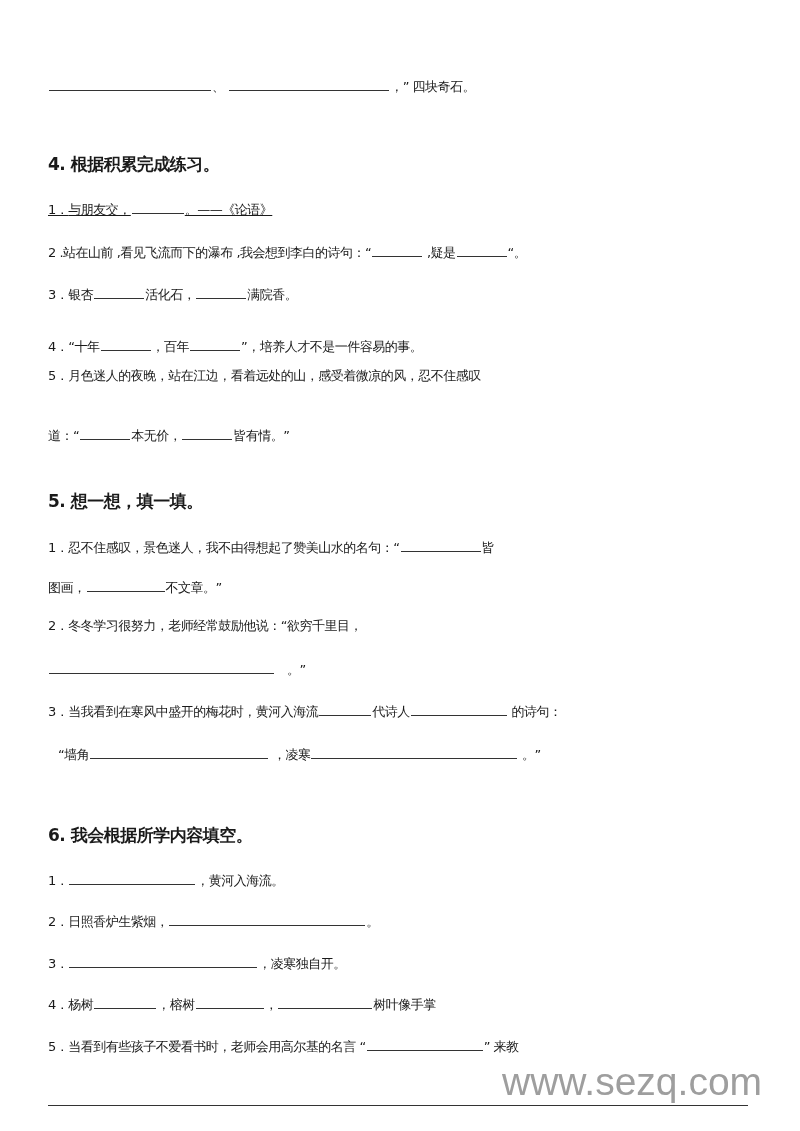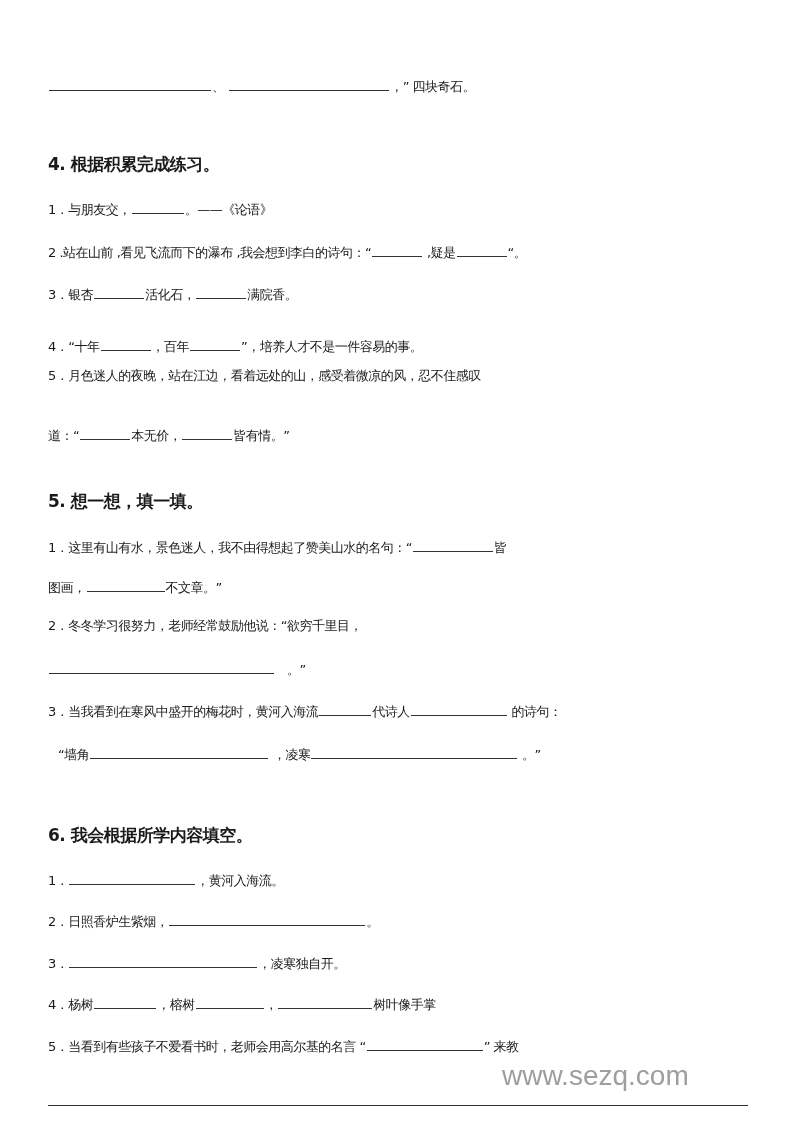--- a/index.html
+++ b/index.html
@@ -11,59 +11,59 @@
   .line {
     position: absolute; left: 48px; font-size: 13px; line-height: 24px;
     white-space: nowrap; letter-spacing: -0.5px;
   }
   .heading { font-weight: bold; font-size: 17px; }
   .blank {
     display: inline-block; border-bottom: 1.5px solid #333; height: 18px;
     vertical-align: baseline; margin: 0 1px;
   }
   .watermark {
-    position: absolute; left: 502px; top: 1060px; font-size: 28px; color: #9e9e9e;
+    position: absolute; left: 502px; top: 1060px; font-size: 39px; color: #9e9e9e;
     font-family: "Liberation Sans", sans-serif; letter-spacing: 0px;
   }
   .bottom-rule {
     position: absolute; left: 48px; top: 1105px; width: 700px; height: 0;
     border-top: 1.5px solid #333;
   }
 </style>
 </head>
 <body>
 
 <div class="line" style="top:72px;">
   <span class="blank" style="width:162px"></span><span>、</span>
   <span class="blank" style="width:160px"></span><span>，” 四块奇石。</span>
 </div>
 
 <div class="line heading" style="top:152px;text-align:right;">4. 根据积累完成练习。</div>
-<div class="line" style="top:195px;">
+<div class="line" style="top:195px;text-decoration:underline;">
   <span>1．</span><span>与朋友交，</span><span class="blank" style="width:52px"></span><span>。——《论语》</span>
 </div>
 <div class="line" style="top:238px;">
   <span>2 .</span><span>站在山前 ,看见飞流而下的瀑布 ,我会想到李白的诗句：“</span><span class="blank" style="width:50px"></span><span> ,疑是</span><span class="blank" style="width:50px"></span><span>“。</span>
 </div>
 <div class="line" style="top:280px;">
   <span>3．</span><span>银杏</span><span class="blank" style="width:50px"></span><span>活化石，</span><span class="blank" style="width:50px"></span><span>满院香。</span>
 </div>
 <div class="line" style="top:332px;">
   <span>4．</span><span>“十年</span><span class="blank" style="width:50px"></span><span>，百年</span><span class="blank" style="width:50px"></span><span>”，培养人才不是一件容易的事。</span>
 </div>
 <div class="line" style="top:364px;">
   <span>5．</span><span>月色迷人的夜晚，站在江边，看着远处的山，感受着微凉的风，忍不住感叹</span>
 </div>
 <div class="line" style="top:405px;margin-top:16px;">
   <span>道：“</span><span class="blank" style="width:50px"></span><span>本无价，</span><span class="blank" style="width:50px"></span><span>皆有情。”</span>
 </div>
 
 <div class="line heading" style="top:489px;">5. 想一想，填一填。</div>
 <div class="line" style="top:533px;">
-  <span>1．</span><span>这里有山有水，景色迷人，我不由得想起了赞美山水的名句：“</span><span class="blank" style="width:80px"></span><span>皆</span>
+  <span>1．</span><span>忍不住感叹，景色迷人，我不由得想起了赞美山水的名句：“</span><span class="blank" style="width:80px"></span><span>皆</span>
 </div>
 <div class="line" style="top:573px;">
   <span>图画，</span><span class="blank" style="width:78px"></span><span>不文章。”</span>
 </div>
 <div class="line" style="top:614px;">
   <span>2．</span><span>冬冬学习很努力，老师经常鼓励他说：“欲穷千里目，</span>
 </div>
 <div class="line" style="top:655px;">
   <span></span><span class="blank" style="width:225px"></span><span style="margin-left:12px">。”</span>
 </div>

